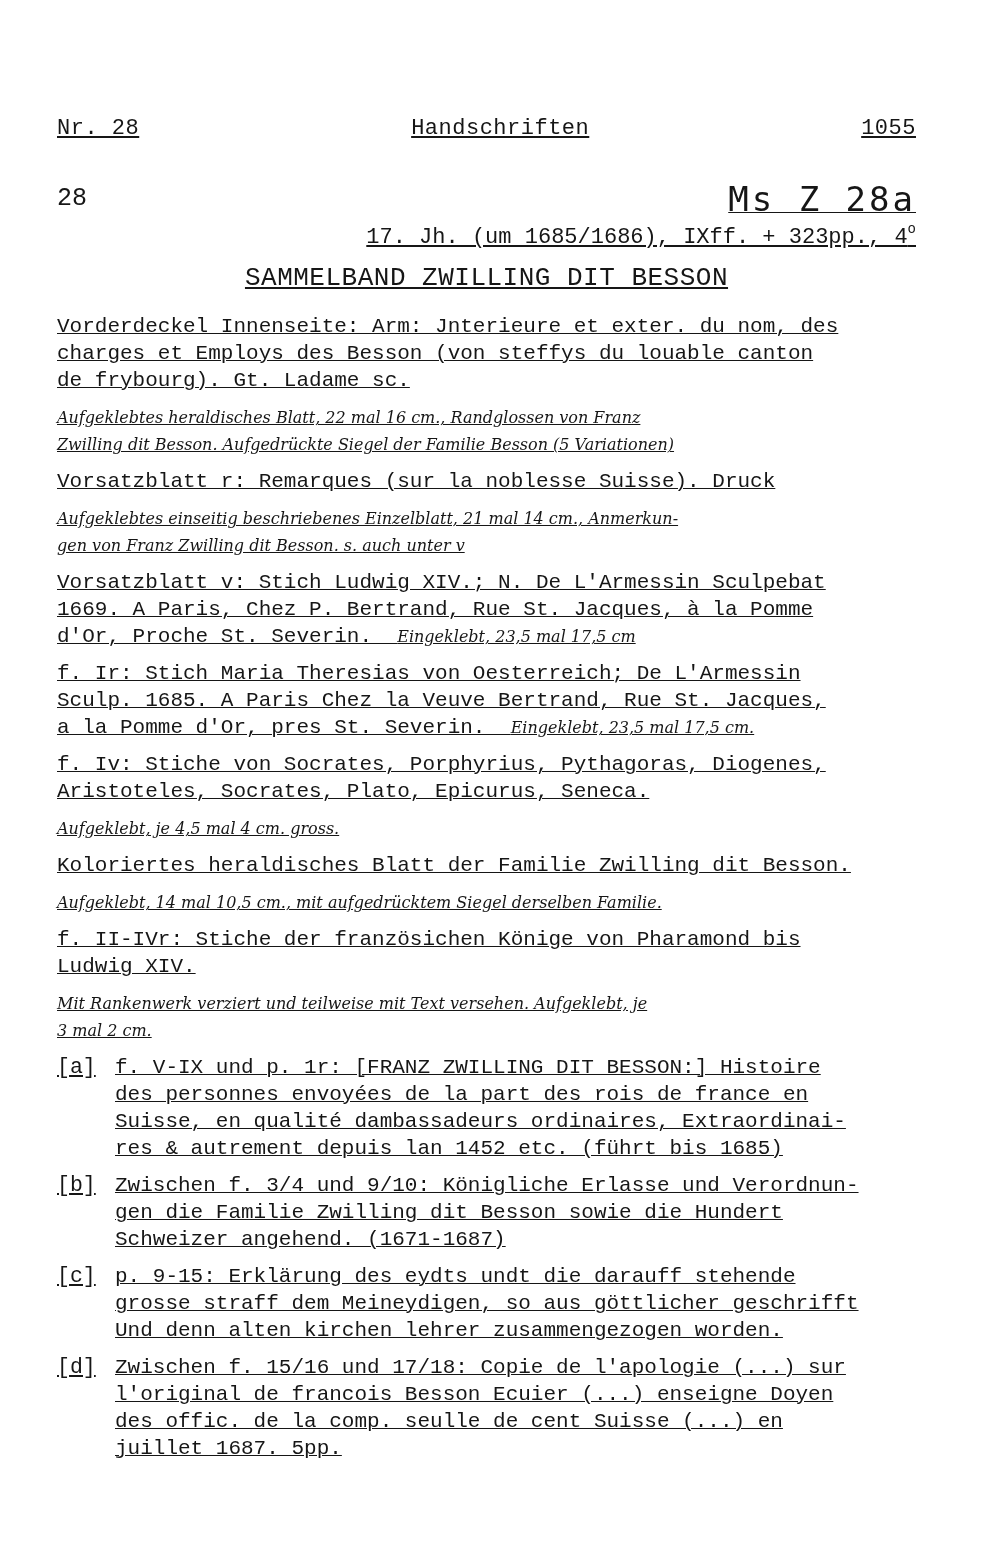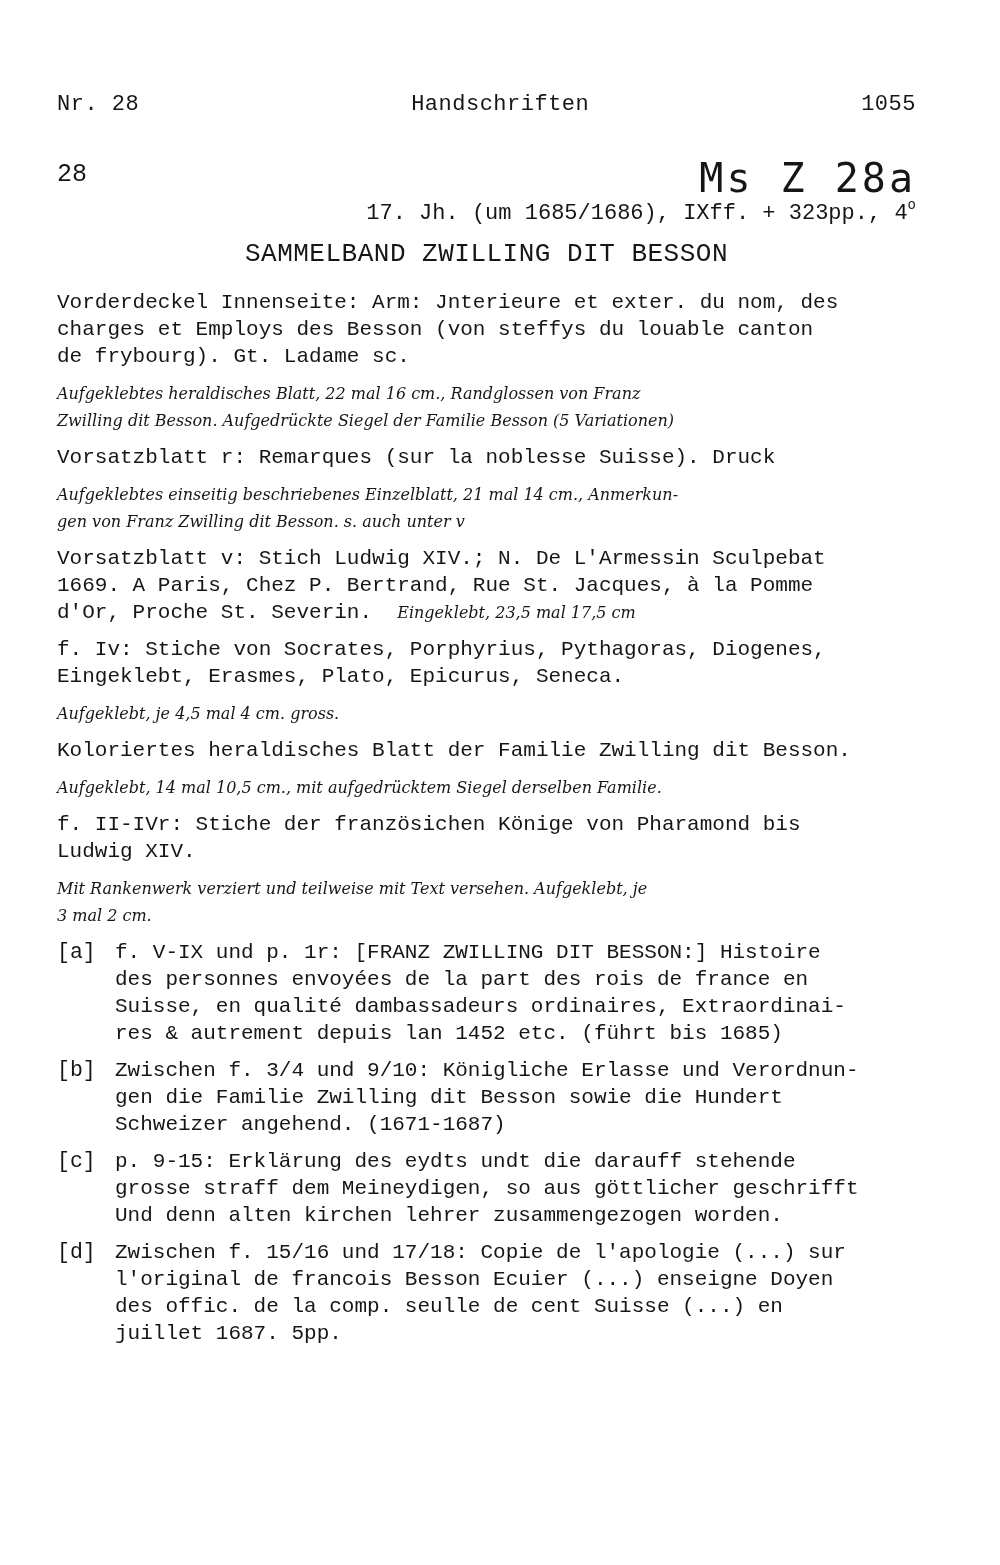--- a/index.html
+++ b/index.html
@@ -3,32 +3,32 @@
 <meta charset="utf-8">
 <style>
   * { margin:0; padding:0; box-sizing:border-box; }
   html, body { background:#ffffff; }
   body {
     width:1000px; height:1565px;
     font-family:"Liberation Mono","DejaVu Sans Mono",monospace;
     color:#161616;
     overflow:hidden;
   }
-  .page { width:100%; height:100%; padding:92px 84px 30px 57px; }
+  .page { width:100%; height:100%; padding:116px 84px 30px 57px;text-decoration:underline; }
 
   .header {
     display:flex; justify-content:space-between; align-items:baseline;
     font-size:22px; letter-spacing:0.5px;
   }
 
   .heading-row { position:relative; margin-top:38px; text-align:right; height:42px; }
   .entry-no { position:absolute; left:0; top:5px; font-size:25px; }
   .shelfmark {
     font-family:"DejaVu Sans Mono","Liberation Mono",monospace;
-    font-size:40px; letter-spacing:3px;
+    font-size:34px; letter-spacing:3px;
   }
 
   .collation { text-align:right; font-size:22px; margin-top:2px; }
   .collation sup { font-size:14px; position:relative; top:-2px; }
 
   .ms-title { text-align:center; font-size:26px; margin-top:13px; letter-spacing:0.5px; }
 
   #paragraphs { margin-top:21px; }
   .para { margin:10px 0; line-height:25px; white-space:pre-wrap; }
   .seg-t { font-family:"Liberation Mono","DejaVu Sans Mono",monospace; font-size:21px; }
@@ -66,22 +66,25 @@
 charges et Employs des Besson (von steffys du louable canton
 de frybourg). Gt. Ladame sc.</span></div>
       <div class="para plain"><span class="seg-c">Aufgeklebtes heraldisches Blatt, 22 mal 16 cm., Randglossen von Franz
 Zwilling dit Besson. Aufgedrückte Siegel der Familie Besson (5 Variationen)</span></div>
       <div class="para plain"><span class="seg-t">Vorsatzblatt r: Remarques (sur la noblesse Suisse). Druck</span></div>
       <div class="para plain"><span class="seg-c">Aufgeklebtes einseitig beschriebenes Einzelblatt, 21 mal 14 cm., Anmerkun-
 gen von Franz Zwilling dit Besson. s. auch unter v</span></div>
       <div class="para plain"><span class="seg-t">Vorsatzblatt v: Stich Ludwig XIV.; N. De L'Armessin Sculpebat
 1669. A Paris, Chez P. Bertrand, Rue St. Jacques, à la Pomme
 d'Or, Proche St. Severin.  </span><span class="seg-c">Eingeklebt, 23,5 mal 17,5 cm</span></div>
+      <div class="para plain"><span class="seg-t">f. Ir: Stich Maria Theresias von Oesterreich; De L'Armessin
+Sculp. 1685. A Paris Chez la Veuve Bertrand, Rue St. Jacques,
+a la Pomme d'Or, pres St. Severin.  </span><span class="seg-c">Eingeklebt, 23,5 mal 17,5 cm.</span></div>
       <div class="para plain"><span class="seg-t">f. Iv: Stiche von Socrates, Porphyrius, Pythagoras, Diogenes,
-Eingeklebt, Erasmes, Plato, Epicurus, Seneca.</span></div>
+Aristoteles, Socrates, Plato, Epicurus, Seneca.</span></div>
       <div class="para plain"><span class="seg-c">Aufgeklebt, je 4,5 mal 4 cm. gross.</span></div>
       <div class="para plain"><span class="seg-t">Koloriertes heraldisches Blatt der Familie Zwilling dit Besson.</span></div>
       <div class="para plain"><span class="seg-c">Aufgeklebt, 14 mal 10,5 cm., mit aufgedrücktem Siegel derselben Familie.</span></div>
       <div class="para plain"><span class="seg-t">f. II-IVr: Stiche der französichen Könige von Pharamond bis
 Ludwig XIV.</span></div>
       <div class="para plain"><span class="seg-c">Mit Rankenwerk verziert und teilweise mit Text versehen. Aufgeklebt, je
 3 mal 2 cm.</span></div>
       <div class="para labeled"><span class="label">[a]</span><span class="labeled-body"><span class="seg-t">f. V-IX und p. 1r: [FRANZ ZWILLING DIT BESSON:] Histoire
 des personnes envoyées de la part des rois de france en
 Suisse, en qualité dambassadeurs ordinaires, Extraordinai-

